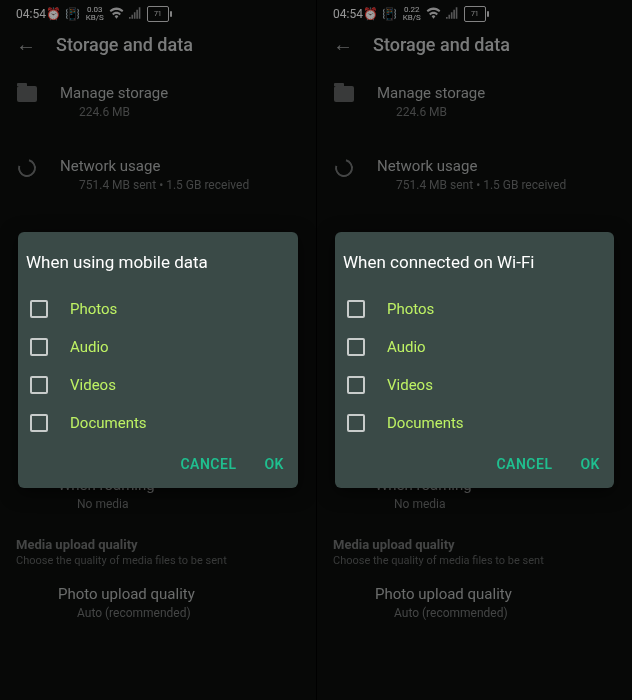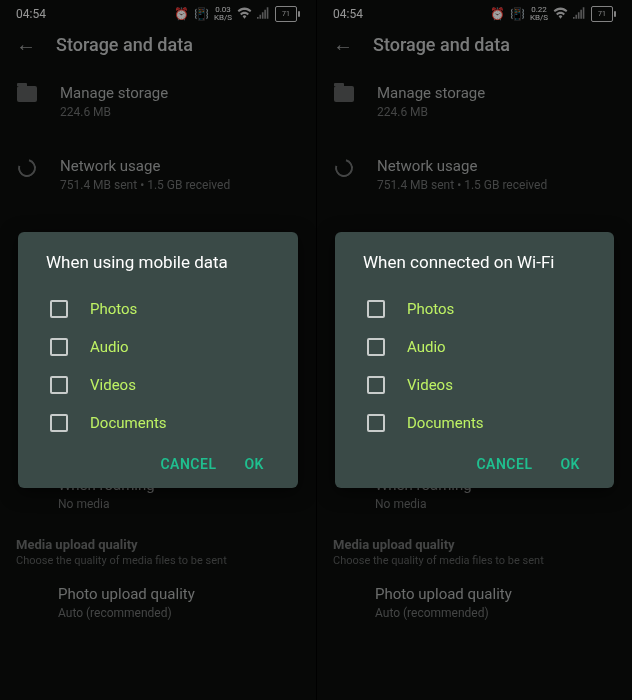--- a/index.html
+++ b/index.html
@@ -17,21 +17,20 @@
       background: #0b0d0c;
       position: relative;
       color: #fff;
       overflow: hidden;
     }
     .screen + .screen { border-left: 1px solid #000; }
 
     
     .statusbar {
       display: flex;
-      justify-content: space-between;
       align-items: center;
       padding: 6px 16px 4px;
       font-size: 12px;
       color: #eaeaea;
     }
     .statusbar .right { display: flex; align-items: center; gap: 5px; }
     .statusbar .kbs { font-size: 8px; line-height: 8px; text-align: center; }
     .statusbar .kbs span { display:block; }
     .battery-box { display:flex; align-items:center; }
     .battery-outline {
@@ -54,21 +53,21 @@
     
     .row {
       display: flex;
       align-items: flex-start;
       padding: 12px 16px;
       gap: 22px;
     }
     .row .icon { width: 22px; display:flex; justify-content:center; padding-top:2px; }
     .row .txt { flex:1; }
     .row .title { font-size: 15px; color: #a7a9a8; margin-bottom: 3px; }
-    .row .sub { font-size: 12px; color: #6b6d6c; }
+    .row .sub { font-size: 12px; color: #6b6d6c; margin-left: 19px; }
     .section-header {
       padding: 14px 16px 2px;
       font-size: 13px;
       color: #6b6d6c;
       font-weight: bold;
     }
     .section-desc {
       padding: 0 16px 6px;
       font-size: 11px;
       color: #5a5c5b;
@@ -79,21 +78,21 @@
       position: absolute;
       inset: 0;
       background: rgba(0,0,0,0.36);
     }
     .dialog {
       position: absolute;
       left: 18px; right: 18px;
       top: 232px;
       background: #3a4a47;
       border-radius: 6px;
-      padding: 20px 28px 10px;
+      padding: 20px 8px 10px;
       box-shadow: 0 4px 18px rgba(0,0,0,0.6);
     }
     .dialog-title { font-size: 17px; color: #fff; margin-bottom: 18px; }
     .opt {
       display: flex;
       align-items: center;
       gap: 22px;
       padding: 10px 4px;
     }
     .cb {

